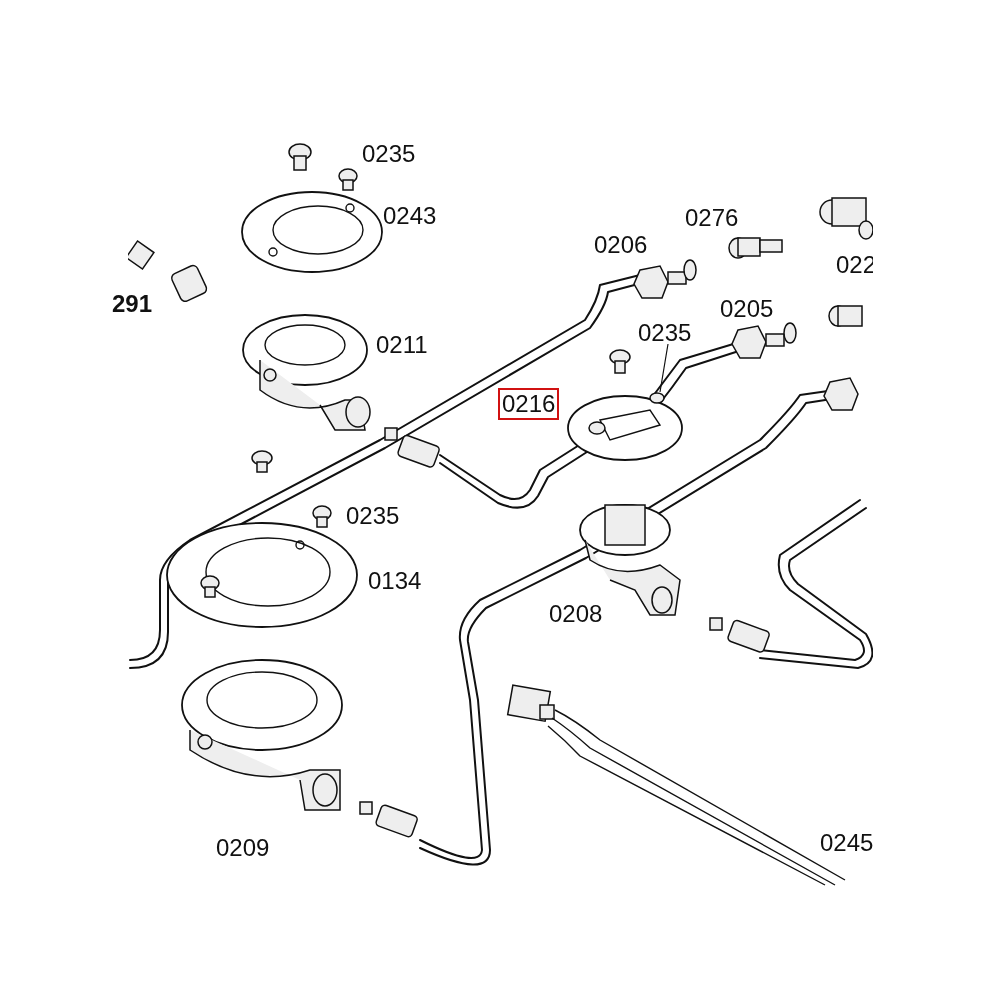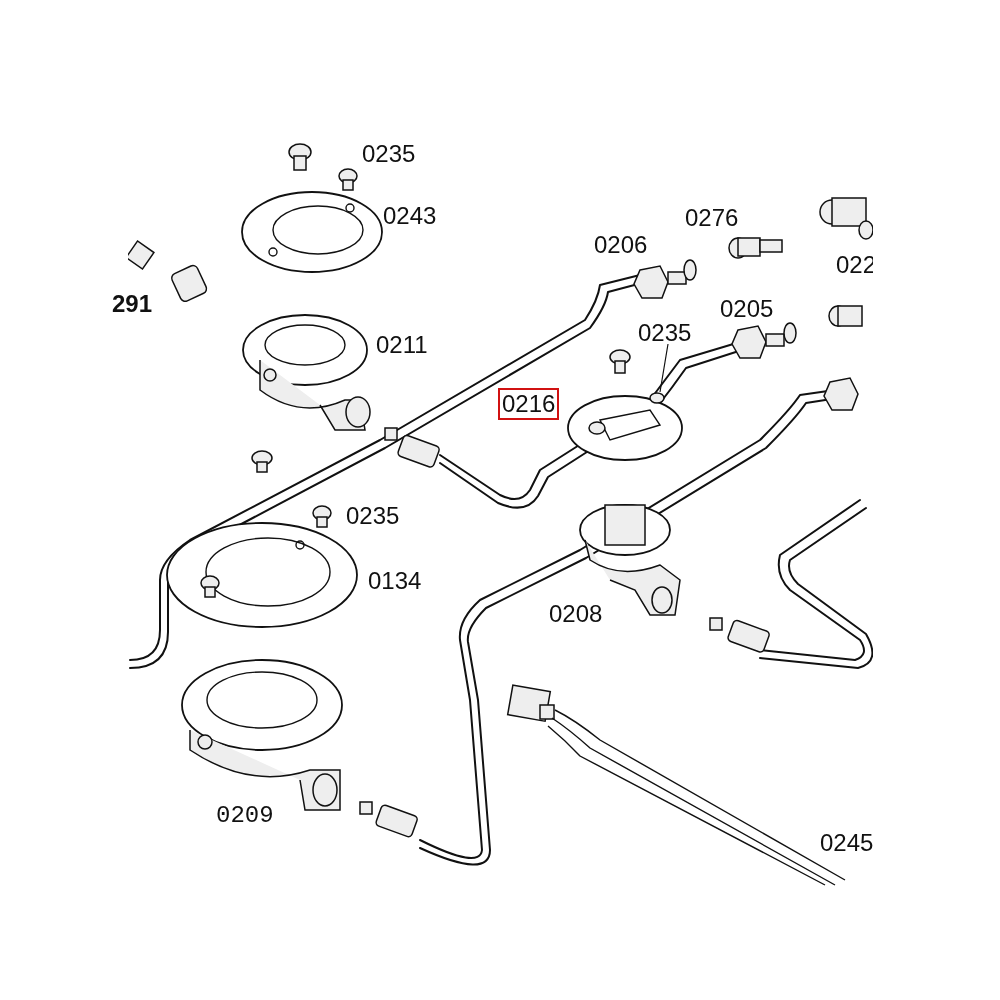--- a/index.html
+++ b/index.html
@@ -168,19 +168,19 @@
   <span class="lbl" style="left:376px;top:333px;">0211</span>
   <span class="lbl" style="left:594px;top:233px;text-align:right;">0206</span>
   <span class="lbl" style="left:685px;top:206px;text-align:center;">0276</span>
   <span class="lbl" style="left:836px;top:253px;width:37px;overflow:hidden;">022</span>
   <span class="lbl" style="left:720px;top:297px;">0205</span>
   <span class="lbl" style="left:638px;top:321px;">0235</span>
   <span class="lbl hl" style="left: 502px; top: 392px; outline-color: rgb(209, 17, 17); text-align: center;">0216</span>
   <span class="lbl" style="left:346px;top:504px;">0235</span>
   <span class="lbl" style="left:368px;top:569px;">0134</span>
   <span class="lbl" style="left:549px;top:602px;">0208</span>
-  <span class="lbl" style="left:216px;top:804px;font-family:Liberation Mono, monospace;">0209</span>
+  <span class="lbl" style="left:216px;top:836px;">0209</span>
   <span class="lbl" style="left:820px;top:831px;width:53px;overflow:hidden;">0245</span>
 
   <svg style="position:absolute;left:0;top:0;pointer-events:none" width="1000" height="1000">
     <line x1="668" y1="344" x2="660" y2="392" stroke="#111" stroke-width="1.2"></line>
   </svg>
 </div>
 
 </body></html>

